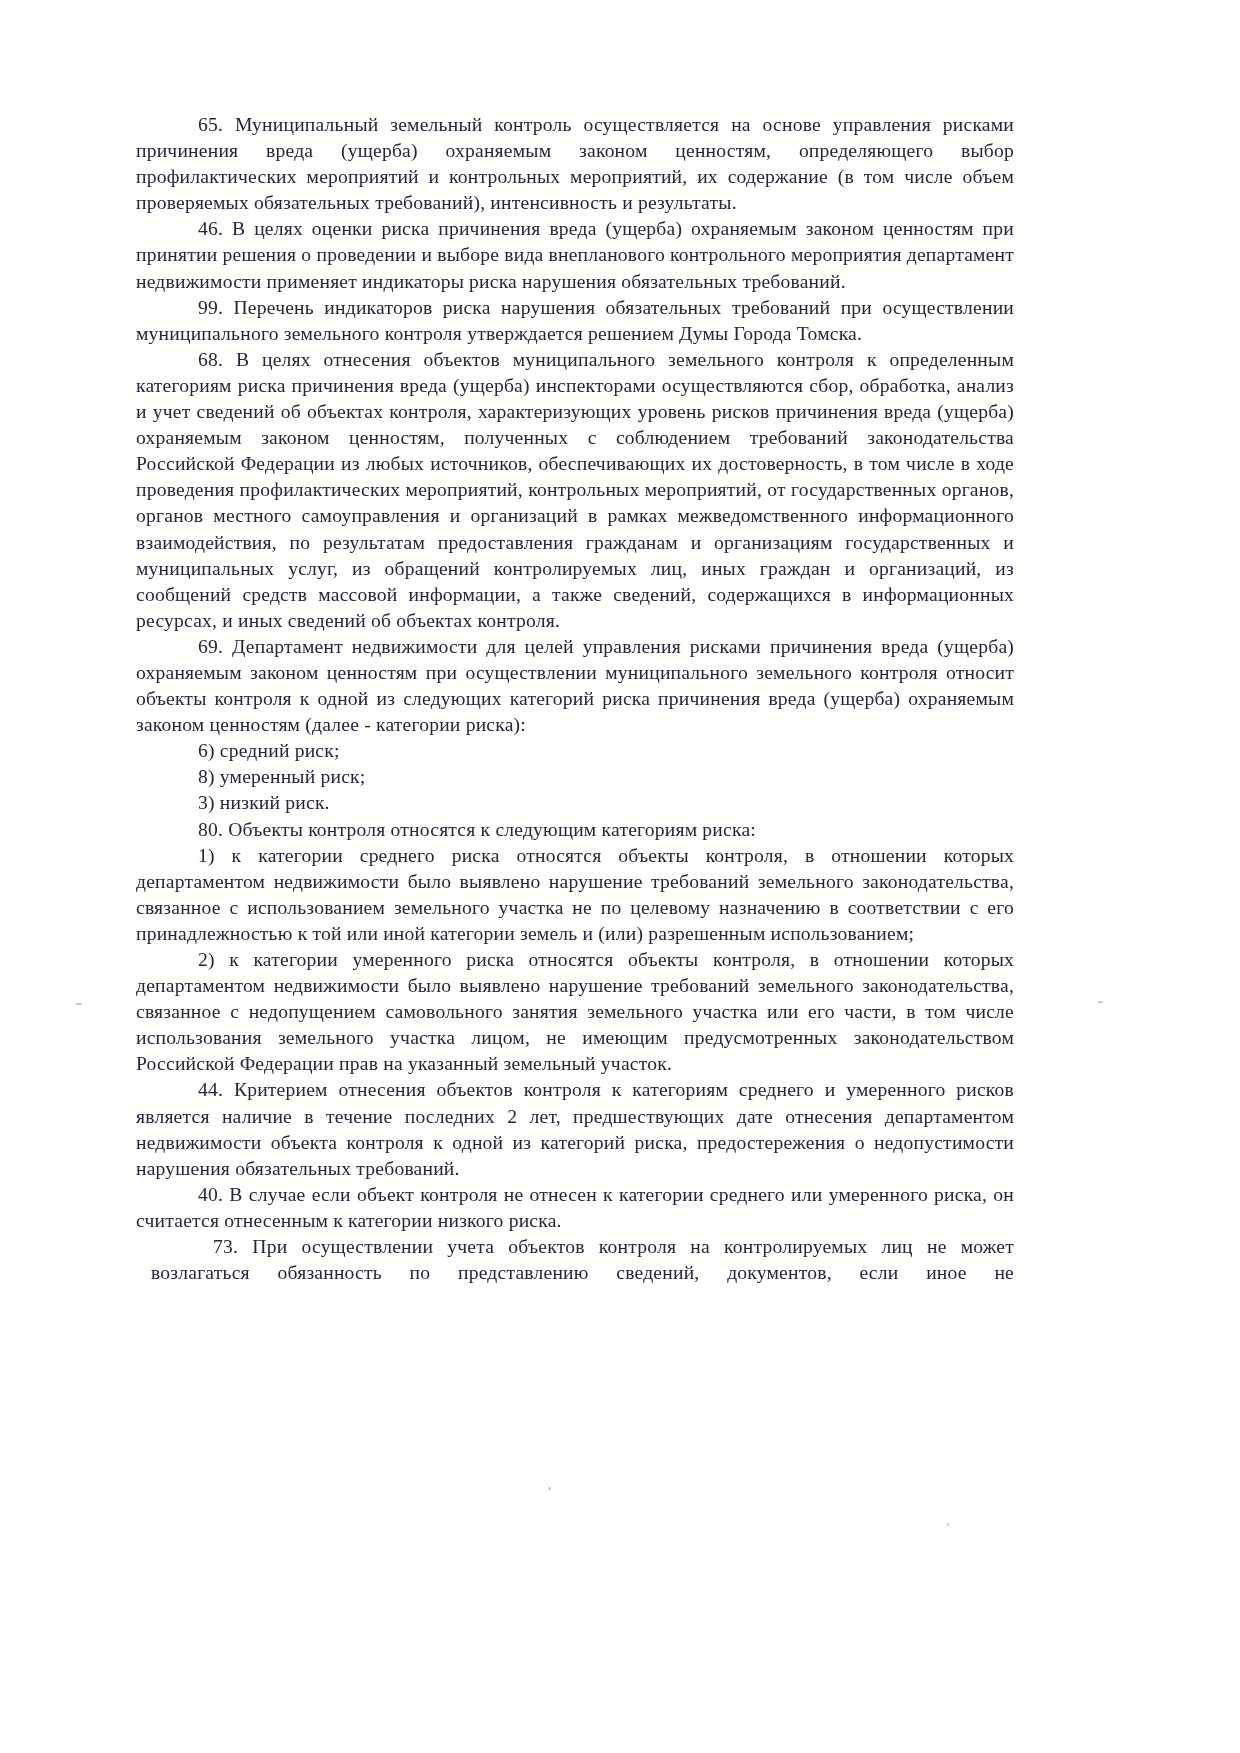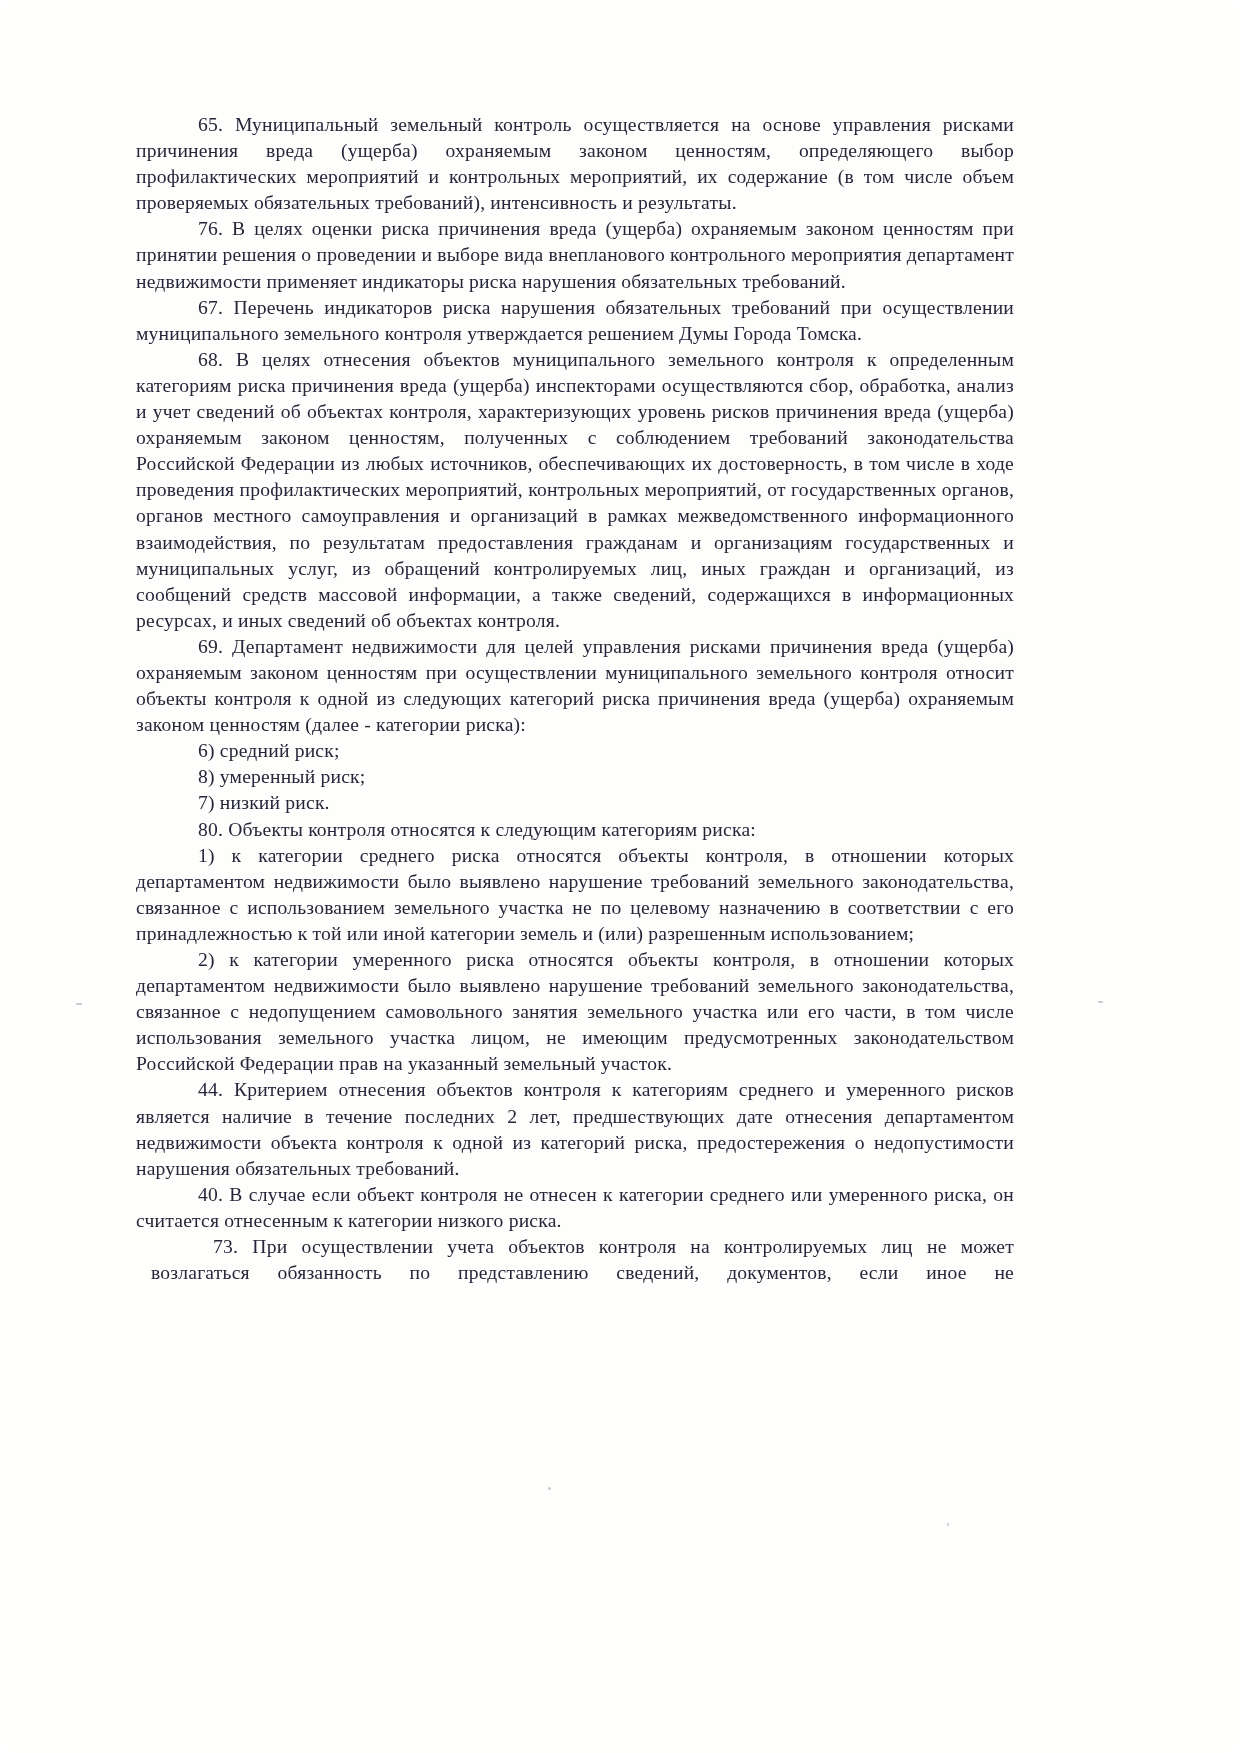--- a/index.html
+++ b/index.html
@@ -55,27 +55,27 @@
     .speckle.s2 { left: 1098px; top: 1001px; width: 5px; height: 2px; border-radius: 1px; }
     .speckle.s3 { left: 548px; top: 1487px; width: 3px; height: 3px; }
     .speckle.s4 { left: 947px; top: 1523px; width: 2px; height: 3px; }
   </style>
 </head>
 <body>
 
 <div class="page">
   <div class="text-block">
     <p class="para">65. Муниципальный земельный контроль осуществляется на основе управления рисками причинения вреда (ущерба) охраняемым законом ценностям, определяющего выбор профилактических мероприятий и контрольных мероприятий, их содержание (в том числе объем проверяемых обязательных требований), интенсивность и результаты.</p>
-    <p class="para">76. В целях оценки риска причинения вреда (ущерба) охраняемым законом ценностям при принятии решения о проведении и выборе вида внепланового контрольного мероприятия департамент недвижимости применяет индикаторы риска нарушения обязательных требований.</p>
-    <p class="para">67. Перечень индикаторов риска нарушения обязательных требований при осуществлении муниципального земельного контроля утверждается решением Думы Города Томска.</p>
+    <p class="para">46. В целях оценки риска причинения вреда (ущерба) охраняемым законом ценностям при принятии решения о проведении и выборе вида внепланового контрольного мероприятия департамент недвижимости применяет индикаторы риска нарушения обязательных требований.</p>
+    <p class="para">99. Перечень индикаторов риска нарушения обязательных требований при осуществлении муниципального земельного контроля утверждается решением Думы Города Томска.</p>
     <p class="para">68. В целях отнесения объектов муниципального земельного контроля к определенным категориям риска причинения вреда (ущерба) инспекторами осуществляются сбор, обработка, анализ и учет сведений об объектах контроля, характеризующих уровень рисков причинения вреда (ущерба) охраняемым законом ценностям, полученных с соблюдением требований законодательства Российской Федерации из любых источников, обеспечивающих их достоверность, в том числе в ходе проведения профилактических мероприятий, контрольных мероприятий, от государственных органов, органов местного самоуправления и организаций в рамках межведомственного информационного взаимодействия, по результатам предоставления гражданам и организациям государственных и муниципальных услуг, из обращений контролируемых лиц, иных граждан и организаций, из сообщений средств массовой информации, а также сведений, содержащихся в информационных ресурсах, и иных сведений об объектах контроля.</p>
     <p class="para">69. Департамент недвижимости для целей управления рисками причинения вреда (ущерба) охраняемым законом ценностям при осуществлении муниципального земельного контроля относит объекты контроля к одной из следующих категорий риска причинения вреда (ущерба) охраняемым законом ценностям (далее - категории риска):</p>
     <p class="para">6) средний риск;</p>
     <p class="para">8) умеренный риск;</p>
-    <p class="para">7) низкий риск.</p>
+    <p class="para">3) низкий риск.</p>
     <p class="para">80. Объекты контроля относятся к следующим категориям риска:</p>
     <p class="para">1) к категории среднего риска относятся объекты контроля, в отношении которых департаментом недвижимости было выявлено нарушение требований земельного законодательства, связанное с использованием земельного участка не по целевому назначению в соответствии с его принадлежностью к той или иной категории земель и (или) разрешенным использованием;</p>
     <p class="para">2) к категории умеренного риска относятся объекты контроля, в отношении которых департаментом недвижимости было выявлено нарушение требований земельного законодательства, связанное с недопущением самовольного занятия земельного участка или его части, в том числе использования земельного участка лицом, не имеющим предусмотренных законодательством Российской Федерации прав на указанный земельный участок.</p>
     <p class="para">44. Критерием отнесения объектов контроля к категориям среднего и умеренного рисков является наличие в течение последних 2 лет, предшествующих дате отнесения департаментом недвижимости объекта контроля к одной из категорий риска, предостережения о недопустимости нарушения обязательных требований.</p>
     <p class="para">40. В случае если объект контроля не отнесен к категории среднего или умеренного риска, он считается отнесенным к категории низкого риска.</p>
     <p class="para last">73. При осуществлении учета объектов контроля на контролируемых лиц не может возлагаться обязанность по представлению сведений, документов, если иное не</p>
   </div>
 
   <span class="speckle s1"></span>
   <span class="speckle s2"></span>

